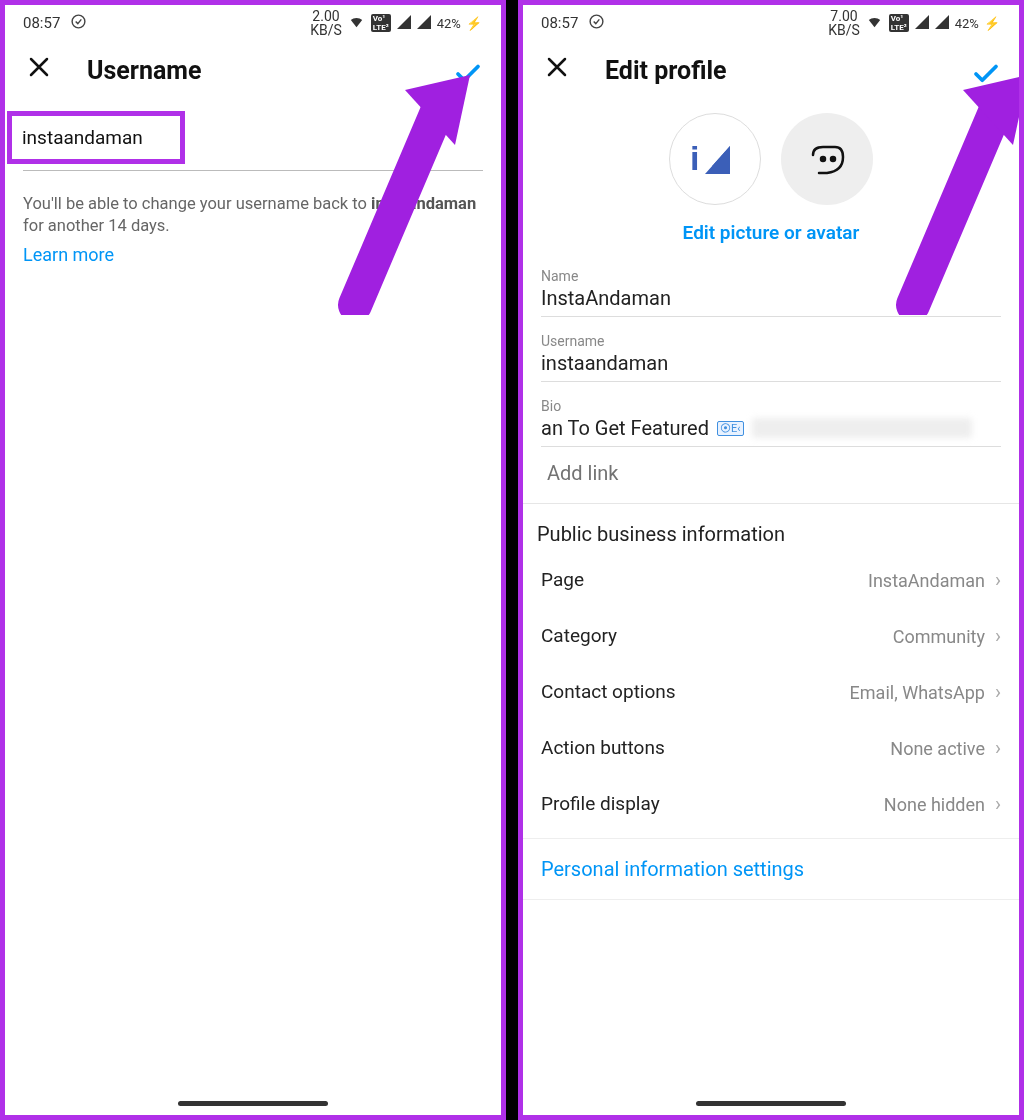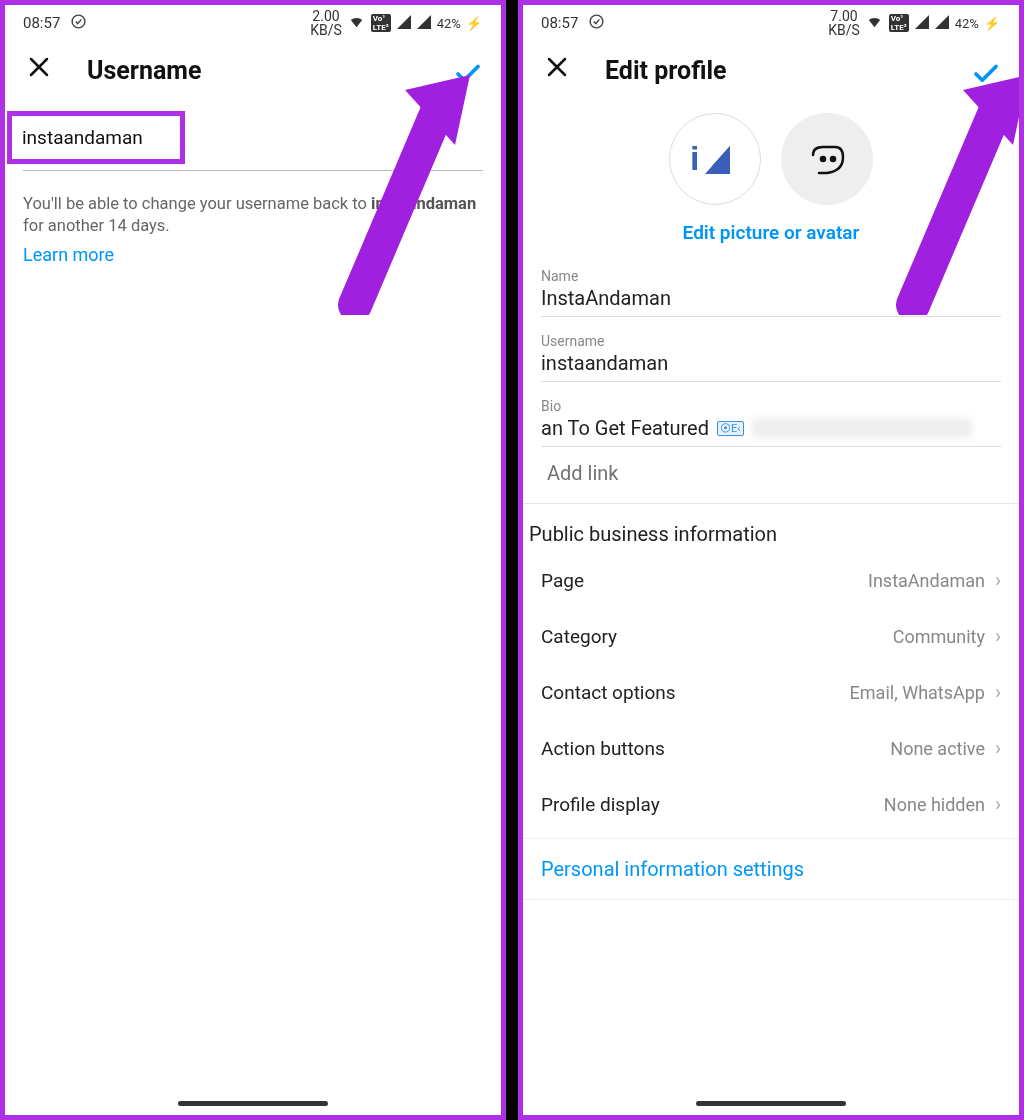--- a/index.html
+++ b/index.html
@@ -129,24 +129,24 @@
     filter: blur(3px);
     display:inline-block;
     width: 220px; height: 20px;
   }
   .add-link {
     font-size: 20px; color: #737373; padding: 14px 18px 18px 24px;
     border-bottom: 1px solid #e6e6e6;
     cursor: pointer;
   }
   .section-title {
-    font-size: 20px; color: #222; padding: 18px 18px 6px 6px;
+    font-size: 20px; color: #222; padding: 18px 18px 6px 14px;
   }
   .row {
-    display: flex; justify-content: space-between; align-items: center;
+    display: flex; justify-content: space-between; 
     padding: 16px 18px;
     font-size: 19px; color: #222;
     cursor: pointer;
   }
   .row .val { color: #888; font-size: 18px; display:flex; align-items:center; gap:10px;}
   .chev { color: #aaa; font-size: 20px;}
   .link-row {
     padding: 18px 18px;
     color: #0095f6;
     font-size: 20px;

